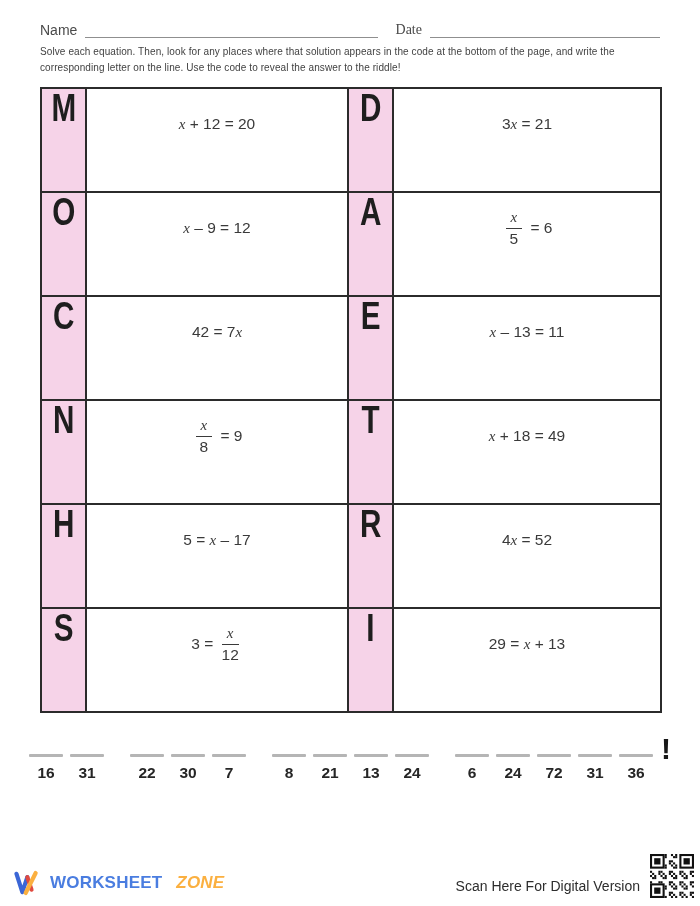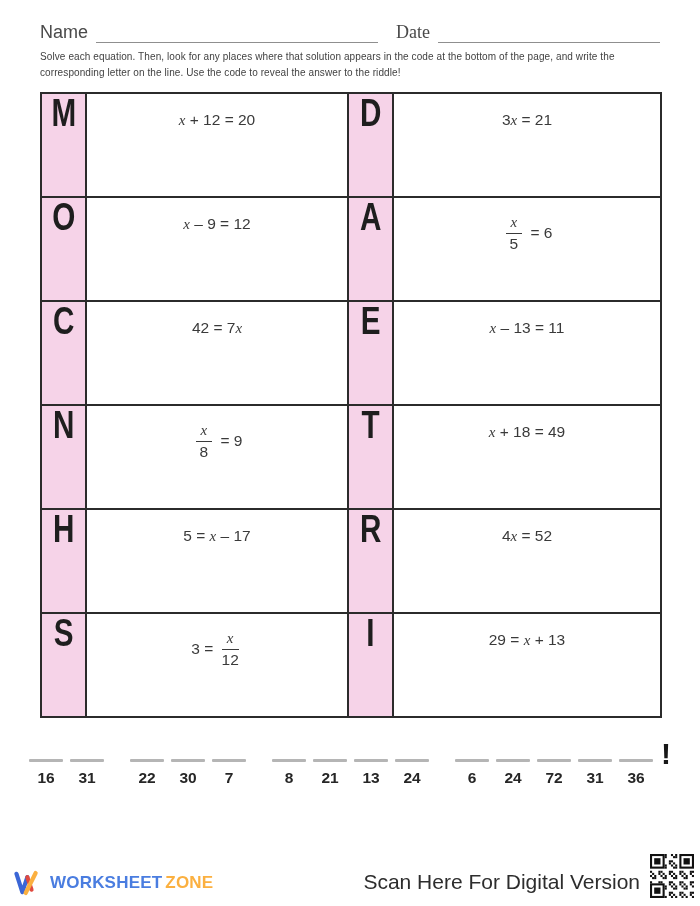--- a/index.html
+++ b/index.html
@@ -8,40 +8,40 @@
     --brand-blue:#4a7de0;
     --brand-yellow:#fbb040;
     --line-gray:#b5b5b5;
   }
   *{margin:0;padding:0;box-sizing:border-box;}
   html,body{background:#ffffff;}
   body{font-family:"Liberation Sans",sans-serif;color:#2c2c2c;}
   .page{position:relative;width:700px;height:906px;background:#fff;overflow:hidden;}
 
   
-  .topline{display:flex;align-items:flex-end;margin:22px 40px 0;gap:8px;font-size:18px;color:#4a4a4a;}
+  .topline{display:flex;align-items:flex-end;margin:22px 40px 0;gap:8px;font-size:14px;color:#4a4a4a;}
   .rule{height:3px;border-bottom:1.5px solid #8f8f8f;}
   .name-rule{flex:1.27;}
   .date-rule{flex:1;}
   .date-lbl{margin-left:10px;font-family:Liberation Serif, serif;}
 
   
   .center-wrap{display:flex;justify-content:center;overflow:visible;}
   .condensed{font-weight:700;white-space:nowrap;letter-spacing:.5px;color:#1d1d1d;}
   .title{font-size:46px;transform:scaleX(.66);margin-top:10px;}
   .riddle{font-size:26px;transform:scaleX(.64);margin-top:14px;color:#181818;}
 
   .instructions{margin:6px 40px 0;font-size:10px;line-height:1.55;color:#424242;letter-spacing:.1px;}
 
   
   table.problems{border-collapse:collapse;table-layout:fixed;margin:12px 40px 0;width:620px;}
   table.problems td{border:2.2px solid var(--border);height:104px;vertical-align:top;}
   td.letter{width:45px;background:var(--pink);text-align:center;vertical-align:middle;}
   td.letter .glyph{display:inline-block;font-weight:700;font-size:38px;color:#1e1e1e;transform:scaleX(.78);line-height:1;}
-  td.eq{text-align:center;padding-top:16px;font-size:15.5px;color:#3a3a3a;}
+  td.eq{text-align:center;padding-top:25px;font-size:15.5px;color:#3a3a3a;}
   td.eq i{font-style:italic;font-family:"Liberation Serif",serif;font-size:15px;}
   td.eq.has-frac{padding-top:16px;}
   .frac{display:inline-block;vertical-align:middle;text-align:center;margin:0 4px;}
   .frac .num{display:block;border-bottom:1.6px solid #3a3a3a;padding:0 5px 2px;line-height:1.05;}
   .frac .den{display:block;padding-top:2px;line-height:1.05;}
   .eq-text{vertical-align:middle;}
   col.c-letter{width:45px;} col.c-eq1{width:262px;} col.c-letter2{width:45px;} col.c-eq2{width:268px;}
 
   
   .answer-row{display:flex;justify-content:center;align-items:flex-end;gap:26px;margin-top:24px;}
@@ -49,22 +49,22 @@
   .blank{width:34px;text-align:center;}
   .blank-line{height:3px;background:var(--line-gray);border-radius:1px;}
   .blank-num{margin-top:7px;font-size:15.5px;font-weight:600;color:#262626;}
   .bang{font-weight:700;font-size:30px;color:#181818;margin-left:-18px;margin-bottom:21px;line-height:.8;}
 
   
   .footer{position:absolute;left:14px;right:6px;bottom:6px;height:48px;}
   .brand{position:absolute;left:0;bottom:4px;display:flex;align-items:center;gap:6px;}
   .brand-text{font-size:17px;font-weight:800;letter-spacing:.2px;}
   .brand-blue{color:var(--brand-blue);}
-  .brand-yellow{color:var(--brand-yellow);margin-left:3px;}
-  .scan{position:absolute;right:54px;bottom:6px;font-size:21px;color:#2d2d2d;margin-top:42px;}
+  .brand-yellow{color:var(--brand-yellow);margin-left:14px;font-style:italic;}
+  .scan{position:absolute;right:54px;bottom:6px;font-size:14px;color:#2d2d2d;margin-top:42px;}
   .qr{position:absolute;right:0;bottom:2px;background:#fff;}
 </style>
 </head>
 <body>
 
 <div class="page">
 
   <div class="topline">
     <span>Name</span>
     <span class="rule name-rule"></span>

